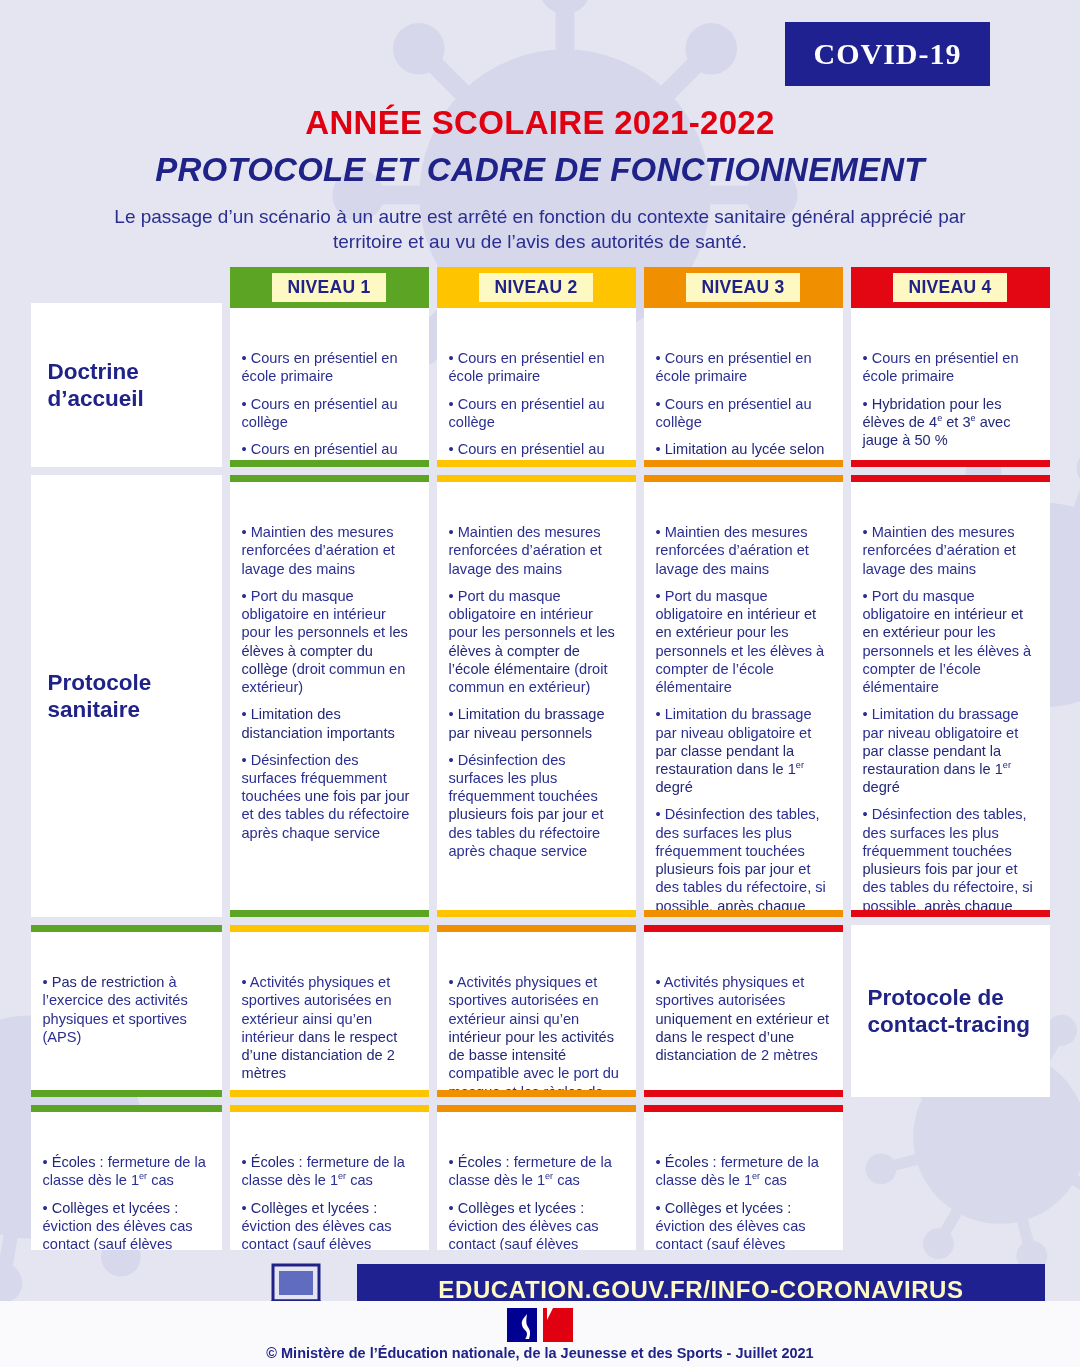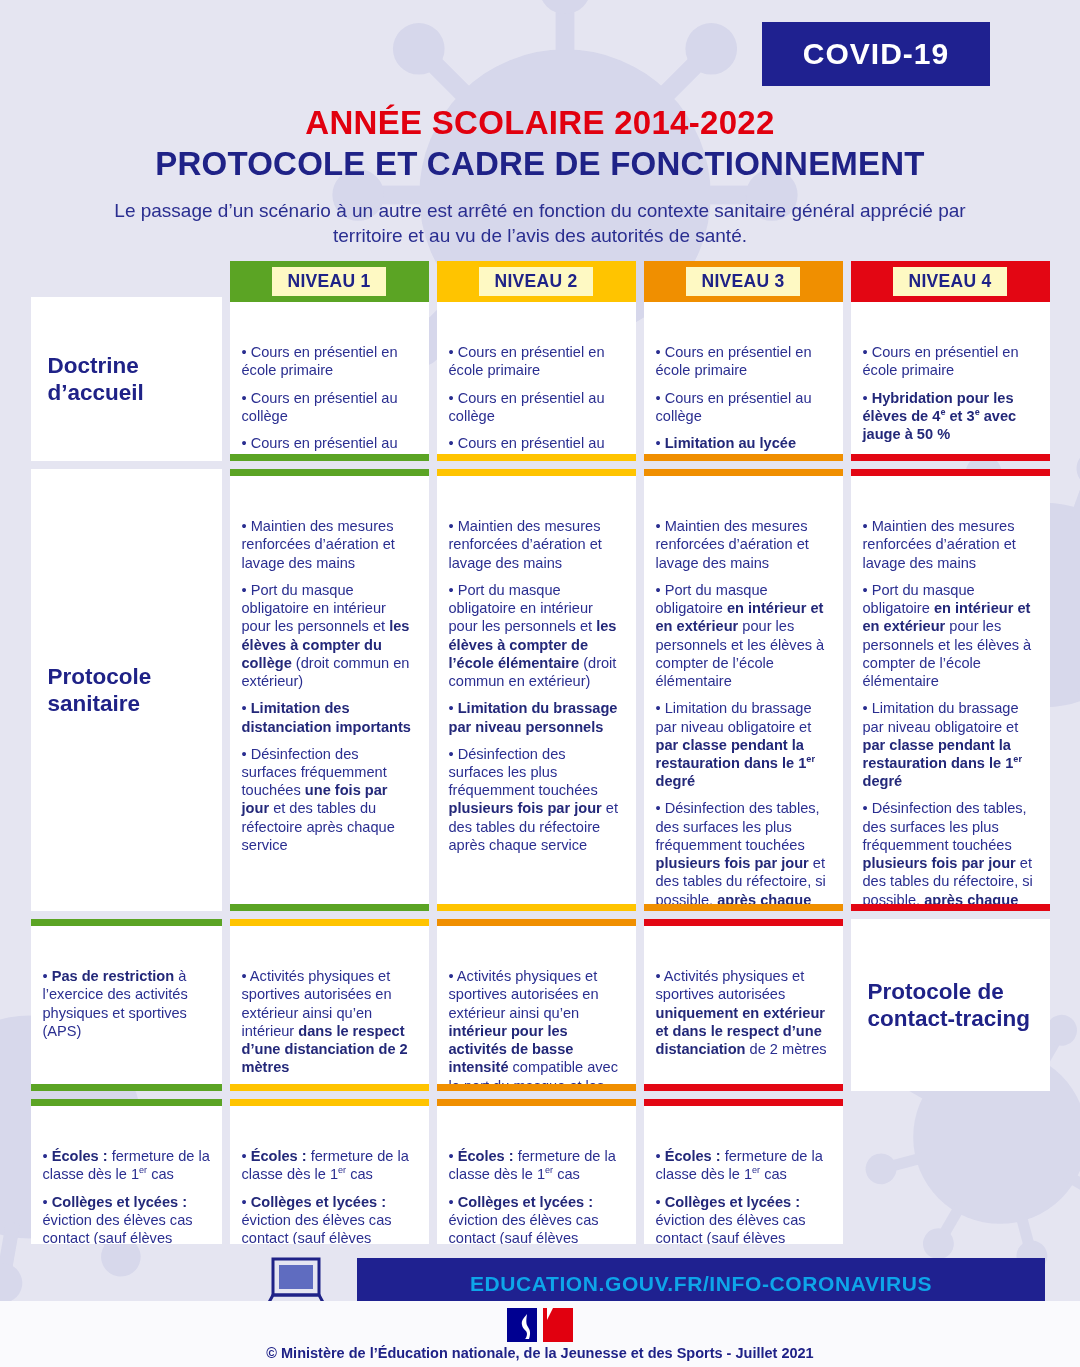--- a/index.html
+++ b/index.html
@@ -12,28 +12,28 @@
   body{
     width:1080px;height:1367px;position:relative;overflow:hidden;
     background:var(--bg);
     font-family:"Liberation Sans", sans-serif;
     color:var(--body);
   }
   .wm{position:absolute;z-index:0;pointer-events:none;}
   .page{position:relative;z-index:1;width:1080px;height:1367px;}
 
   .badge{
-    position:absolute;top:22px;right:90px;width:228px;height:64px;
-    background:var(--banner);display:flex;align-items:center;justify-content:center;
+    position:absolute;top:22px;right:90px;width:205px;height:64px;
+    background:var(--banner);display:flex;align-items:center;justify-content:center;font-family:Liberation Serif, serif;
   }
   .badge span{color:#fff;font-size:30px;font-weight:700;letter-spacing:1px;}
 
   .titles{padding-top:104px;text-align:center;}
   .title1{color:var(--red_title);font-size:33px;font-weight:700;letter-spacing:.3px;}
-  .title2{color:var(--navy);font-size:33px;font-weight:700;letter-spacing:.2px;margin-top:3px;}
+  .title2{color:var(--navy);font-size:33px;font-weight:700;letter-spacing:.2px;margin-top:9px;font-style:italic;}
   .subtitle{
     margin:15px auto 0;max-width:860px;color:var(--body);
     font-size:19px;line-height:1.32;text-align:center;font-weight:400;
   }
 
   .grid{
     margin:13px auto 0;width:1019px;
     display:grid;
     grid-template-columns:191px repeat(4,199px);
     grid-template-rows:200px 442px 172px 145px;
@@ -57,32 +57,32 @@
   }
   .chip{
     background:#fef9c3;padding:4px 15px;color:var(--navy);
     font-size:17.5px;font-weight:700;letter-spacing:.3px;
   }
   .content{padding:9px 11px 20px 12px;overflow:hidden;margin-top:32px;}
   .content p{
     font-size:14.6px;line-height:1.25;margin:0 0 9px 0;color:var(--body);
     font-weight:400;
   }
-  .content p b{font-weight:700;color:#232879;}
+  .content p b{font-weight:400;color:#232879;}
   .content sup{font-size:62%;vertical-align:super;line-height:0;}
 
   .footer-row{
     margin:13px 35px 0 260px;height:53px;display:flex;align-items:center;gap:25px;
   }
   .laptop{flex:0 0 72px;height:56px;}
   .banner{
     flex:1;height:52px;background:var(--banner);
     display:flex;align-items:center;justify-content:center;
   }
-  .banner span{color:#0ea5e9;font-size:21px;font-weight:700;letter-spacing:.6px;}
+  .banner span{color:#fef9c3;font-size:24px;font-weight:700;letter-spacing:.6px;}
 
   .footer-strip{
     position:absolute;left:0;right:0;bottom:0;height:66px;background:var(--footer_strip);
     display:flex;flex-direction:column;align-items:center;justify-content:center;gap:3px;
   }
   .gov-logo{width:66px;height:34px;}
   .copyright{color:var(--navy);font-size:14.5px;font-weight:700;}
 </style>
 </head>
 <body>
@@ -236,21 +236,21 @@
   </g>
 </svg>
 
 <div class="page">
 
   <div class="badge">
     <span>COVID-19</span>
   </div>
 
   <div class="titles">
-    <div class="title1">ANNÉE SCOLAIRE 2014-2022</div>
+    <div class="title1">ANNÉE SCOLAIRE 2021-2022</div>
     <div class="title2">PROTOCOLE ET CADRE DE FONCTIONNEMENT</div>
     <p class="subtitle">Le passage d’un scénario à un autre est arrêté en fonction du contexte sanitaire général apprécié par territoire et au vu de l’avis des autorités de santé.</p>
   </div>
 
   <div class="grid">
 
     <div class="rowhead rh-r1">
       <span>Doctrine d’accueil</span>
     </div>
     <div class="cell r1 lv0">

